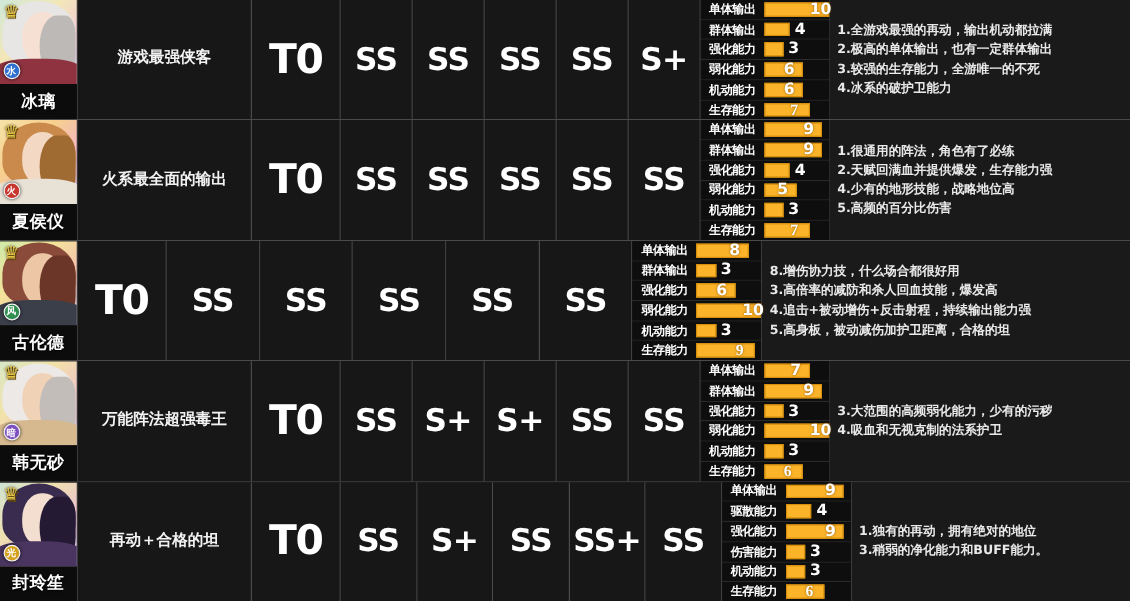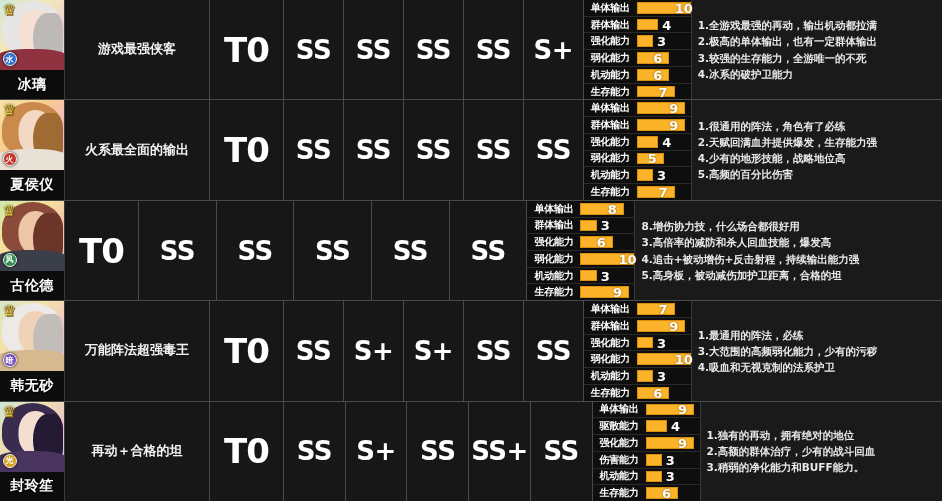--- a/index.html
+++ b/index.html
@@ -121,21 +121,21 @@
     display:flex; flex-direction:column;
     background:#111;
     border-right:1px solid #3a3a3a;
   }
   .stat-row {
     flex:1 1 0;
     display:flex; align-items:stretch;
     border-bottom:1px solid #2a2a2a;
     min-height:0;
   }
-  .stat-row:last-child { border-bottom:none; }
+  .stat-row:last-child { border-bottom:none;font-family:Liberation Serif, serif; }
   .stat-label {
     width: 53px; flex:0 0 53px;
     display:flex; align-items:center; justify-content:center;
     color:#ffffff; font-size:10px; font-weight:bold;
     background:#0e0e0e;
     letter-spacing:-.3px;
   }
   .stat-track {
     flex:1 1 auto;
     position:relative;
@@ -447,21 +447,20 @@
         </div>
         <div class="stat-row">
           <div class="stat-label">生存能力</div>
           <div class="stat-track">
             <div class="stat-bar" style="width: 60%; background: rgb(251, 180, 41);"></div>
             <div class="stat-val inside" style="left: calc(60% - 16px);">6</div>
           </div>
         </div>
       </div>
       <div class="c-notes">
-        <div class="note-line">1.最通用的阵法，必练</div>
         <div class="note-line">3.大范围的高频弱化能力，少有的污秽</div>
         <div class="note-line">4.吸血和无视克制的法系护卫</div>
       </div>
     </div>
     <div class="row">
       <div class="c-portrait">
         <div class="portrait-img">
           <div class="p-bg" style="background: linear-gradient(135deg, rgb(207, 228, 212) 0%, rgb(239, 224, 176) 35%, rgb(233, 192, 207) 68%, rgb(198, 198, 232) 100%);"></div>
           <div class="p-hair" style="background: rgb(58, 44, 78);"></div>
           <div class="p-face" style="background: rgb(243, 222, 208);"></div>
@@ -518,17 +517,16 @@
         <div class="stat-row">
           <div class="stat-label">生存能力</div>
           <div class="stat-track">
             <div class="stat-bar" style="width: 60%; background: rgb(251, 180, 41);"></div>
             <div class="stat-val inside" style="left: calc(60% - 16px);">6</div>
           </div>
         </div>
       </div>
       <div class="c-notes">
         <div class="note-line">1.独有的再动，拥有绝对的地位</div>
-        <div class="note-line">2.高额的群体治疗，少有的战斗回血</div>
         <div class="note-line">3.稍弱的净化能力和BUFF能力。</div>
       </div>
     </div>
   </div>
 
 </body></html>

